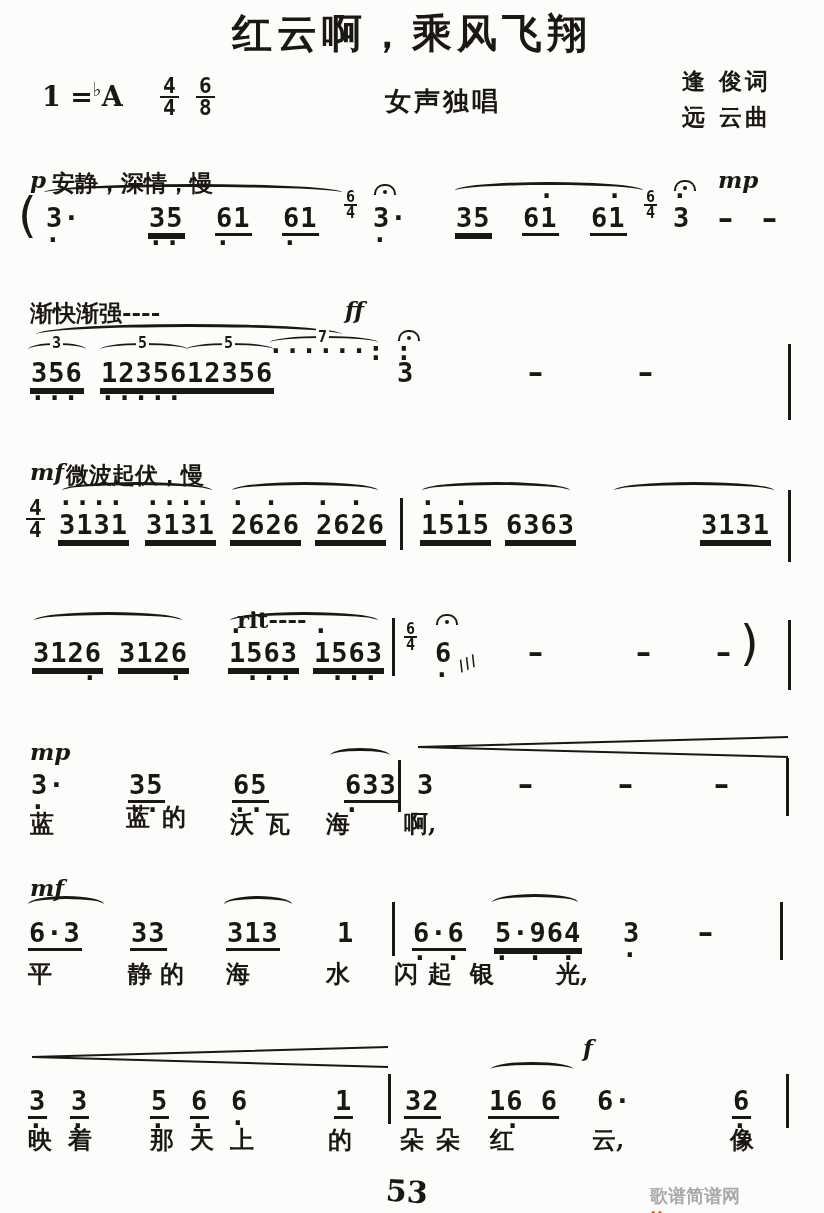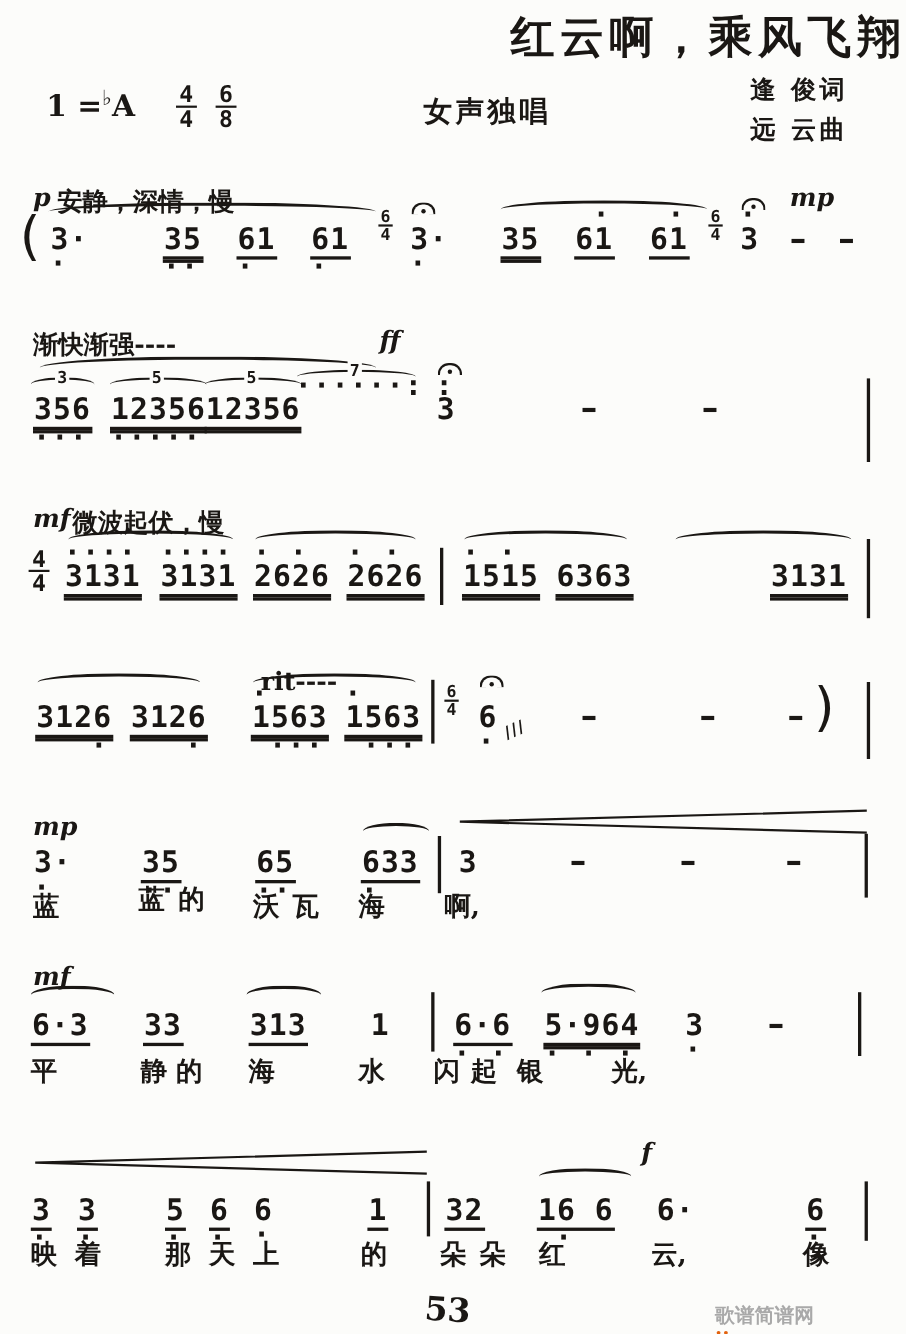--- a/index.html
+++ b/index.html
@@ -31,21 +31,21 @@
   .lyr{position:absolute;font-weight:700;font-size:24px;white-space:pre}
   .frac{position:absolute;text-align:center;font:700 15px "DejaVu Sans Mono",monospace;line-height:14px}
   .frac .fb{display:block;border-top:2px solid #1a1714;padding:0 2px}
   .frac .ft{display:block;padding:0 2px}
   .tsig{position:absolute;text-align:center;font:700 21px "DejaVu Sans Mono",monospace;line-height:20px}
   .tsig .fb{display:block;border-top:2.5px solid #1a1714;padding:0 3px}
   .tsig .ft{display:block;padding:0 3px}
   .paren{position:absolute;font:400 48px/50px "DejaVu Sans",sans-serif}
   .gliss{position:absolute;font:700 15px "DejaVu Sans",sans-serif;transform:rotate(-24deg);letter-spacing:1px}
   .hp{position:absolute}
-  #title{position:absolute;left:0;right:0;top:6px;text-align:right;font-size:40px;font-weight:900;
+  #title{position:absolute;left:0;right:0;top:6px;text-align:center;font-size:40px;font-weight:900;
          letter-spacing:5px}
   .wm-site{color:#a9a9a9;font-weight:700;font-size:18px}
   .wm-dom{color:#e2620e;font-weight:700;font-size:18px}
   .pageno{position:absolute;font:700 30px "DejaVu Serif",serif;transform:rotate(4deg)}
 </style>
 </head>
 <body>
 
 <div id="page">
 
@@ -287,21 +287,21 @@
     <div class="grp" style="left:128px;top:756px">
       <span class="row ad"></span>
       <span class="row dg u1">35</span>
       <span class="row bd">··</span>
     </div>
     <div class="grp" style="left:232px;top:756px">
       <span class="row ad"></span>
       <span class="row dg u1">65</span>
       <span class="row bd">··</span>
     </div>
-    <div class="grp" style="left:328px;top:756px">
+    <div class="grp" style="left:344px;top:756px">
       <span class="row ad"></span>
       <span class="row dg u1">633</span>
       <span class="row bd">·  </span>
     </div>
     <div class="bar" style="left:398px;top:760px;height:52px"></div>
     <div class="grp" style="left:416px;top:756px">
       <span class="row ad"></span>
       <span class="row dg">3</span>
       <span class="row bd"></span>
     </div>

